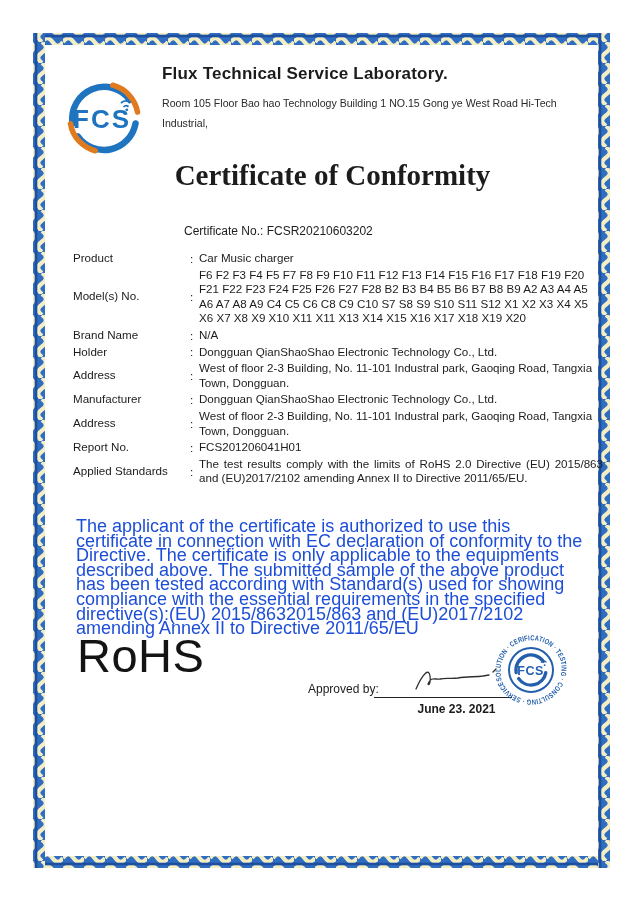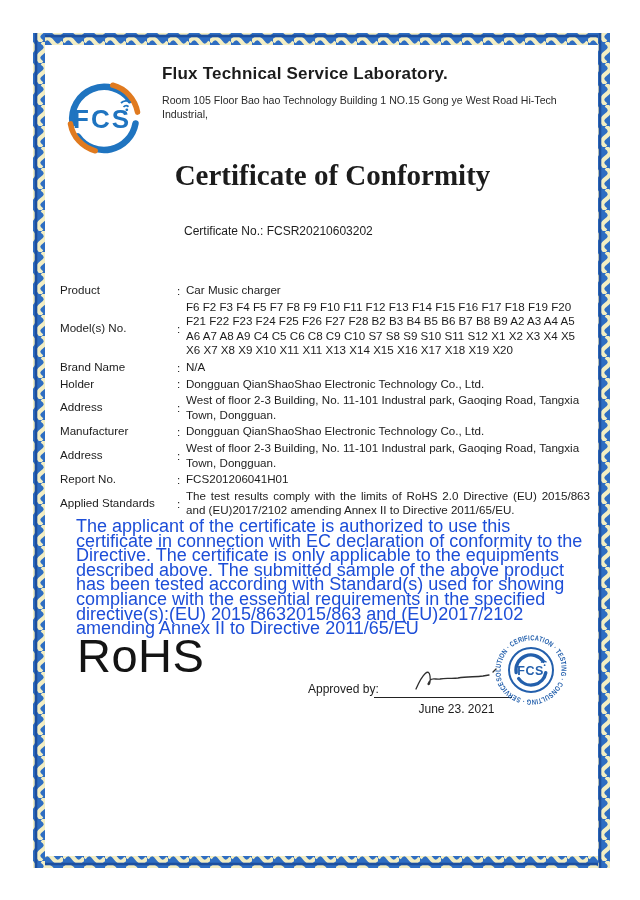--- a/index.html
+++ b/index.html
@@ -6,49 +6,49 @@
   .page {
     position:relative; width:640px; height:900px; background:#ffffff;
     font-family:"Liberation Sans", sans-serif; color:#1c1c1c; overflow:hidden;
   }
   .border-svg { position:absolute; left:0; top:0; }
 
   .logo-svg { position:absolute; left:62px; top:78px; }
 
   .header-block { position:absolute; left:162px; top:64px; width:440px; }
   .lab-name { font-size:17px; font-weight:bold; letter-spacing:0.2px; }
-  .lab-addr { margin-top:9px; font-size:10.6px; line-height:14px; color:#2a2a2a; }
+  .lab-addr { margin-top:9px; font-size:10.6px; line-height:20px; color:#2a2a2a; }
 
   .doc-title {
     position:absolute; left:70px; top:159px; width:525px; text-align:center;
     font-family:Liberation Serif, serif; font-weight:bold; font-size:29px;
   }
 
   .cert-no { position:absolute; left:184px; top:224px; font-size:12px; }
 
-  .fields { position:absolute; left:60px; top:251px; width:530px;margin-top:32px; }
+  .fields { position:absolute; left:73px; top:251px; width:530px; }
   .frow { display:flex; align-items:center; margin-bottom:2px; }
   .flabel { width:117px; flex:none; font-size:11.6px; line-height:14.6px; }
   .fcolon { width:9px; flex:none; font-size:11.6px; text-align:left; }
   .fvalue { flex:1; font-size:11.6px; line-height:14.6px; }
   .fvalue.justify { text-align:justify; }
 
   .disclaimer {
     position:absolute; left:76px; top:519px; width:514px;
     font-size:18px; line-height:14.6px; color:#1d4ed8;
   }
 
   .rohs { position:absolute; left:77px; top:628px; font-size:47px; letter-spacing:0.5px; color:#141414; }
 
   .approved-label { position:absolute; left:308px; top:682px; font-size:12px; }
   .sig-line { position:absolute; left:374px; top:669px; width:138px; height:28px; border-bottom:1.4px solid #222; }
   .signature-svg { position:absolute; left:36px; bottom:2px; }
 
   .approval-names { position:absolute; left:344px; top:702px; width:225px; text-align:center; }
-  .appr-date { font-size:12px; font-weight:normal; }
+  .appr-date { font-size:12px; font-weight:bold; }
   .appr-name { font-size:12px; font-weight:bold; }
 
   .seal-svg { position:absolute; left:488px; top:627px; opacity:0.95; }
 </style>
 </head>
 <body>
 
 <div class="page">
 
   <svg class="border-svg" width="640" height="900" aria-hidden="true">

